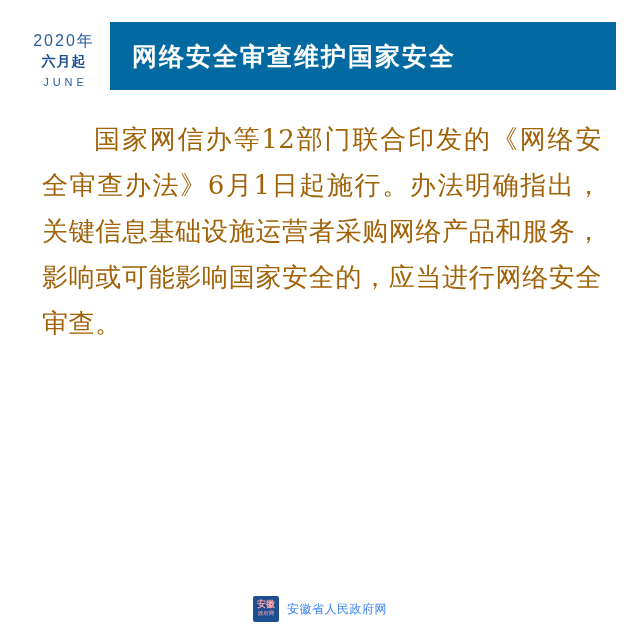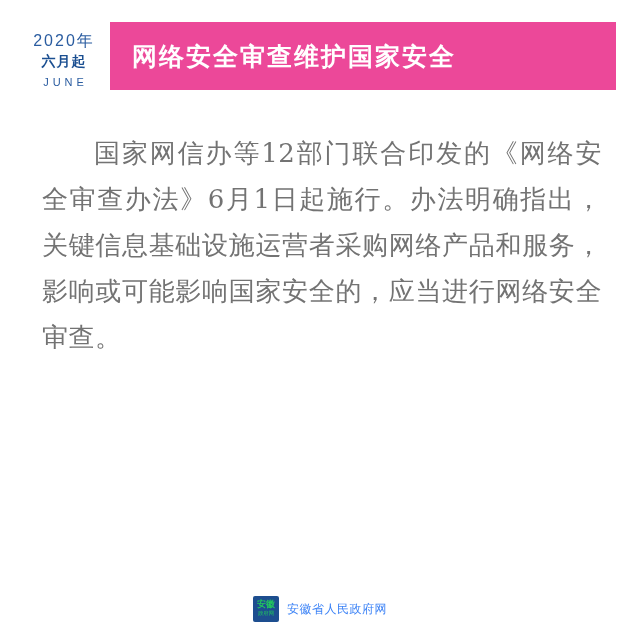--- a/index.html
+++ b/index.html
@@ -58,43 +58,43 @@
   }
   .date-en {
     font-size: 11px;
     letter-spacing: 4px;
     color: #2a5ca0;
     line-height: 16px;
     padding-left: 3px;
   }
   .title-bar {
     flex: 1 1 auto;
-    background: #ec4899;
+    background: #0369a1;
     color: #ffffff;
     display: flex;
     align-items: center;
     padding-left: 22px;
     box-sizing: border-box;
   }
   .title-bar-text {
     font-size: 25px;
     font-weight: bold;
     letter-spacing: 2px;
     font-family: "DejaVu Sans", "Liberation Sans", sans-serif;
   }
 
   
   .body-text {
     position: absolute;
-    top: 130px;
+    top: 116px;
     left: 42px;
     right: 38px;
     font-size: 26px;
     line-height: 46px;
-    color: #737373;
+    color: #a16207;
     text-align: justify;
     text-indent: 52px;
     font-family: "DejaVu Serif", "Liberation Serif", serif;
     letter-spacing: 0.5px;
   }
 
   
   .footer {
     position: absolute;
     bottom: 18px;
@@ -102,21 +102,21 @@
     right: 0;
     display: flex;
     align-items: center;
     justify-content: center;
     gap: 8px;
   }
   .footer-logo {
     width: 26px;
     height: 26px;
     background: #1d4e8f;
-    color: #22c55e;
+    color: #fca5a5;
     display: flex;
     flex-direction: column;
     align-items: center;
     justify-content: center;
     line-height: 9px;
     border-radius: 2px;
   }
   .footer-logo .l1 {
     font-size: 9px;
     font-weight: bold;

